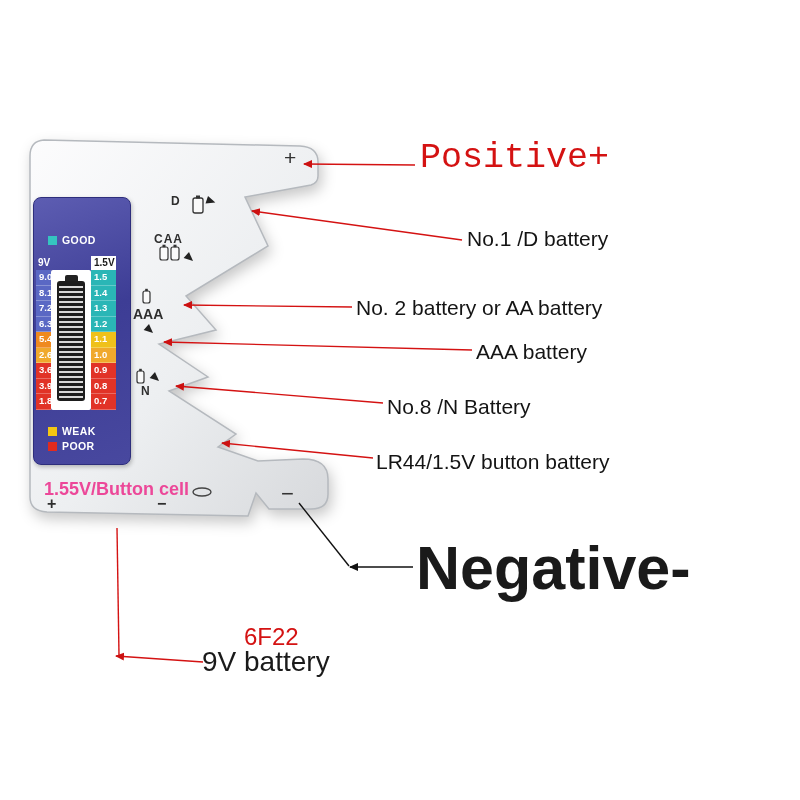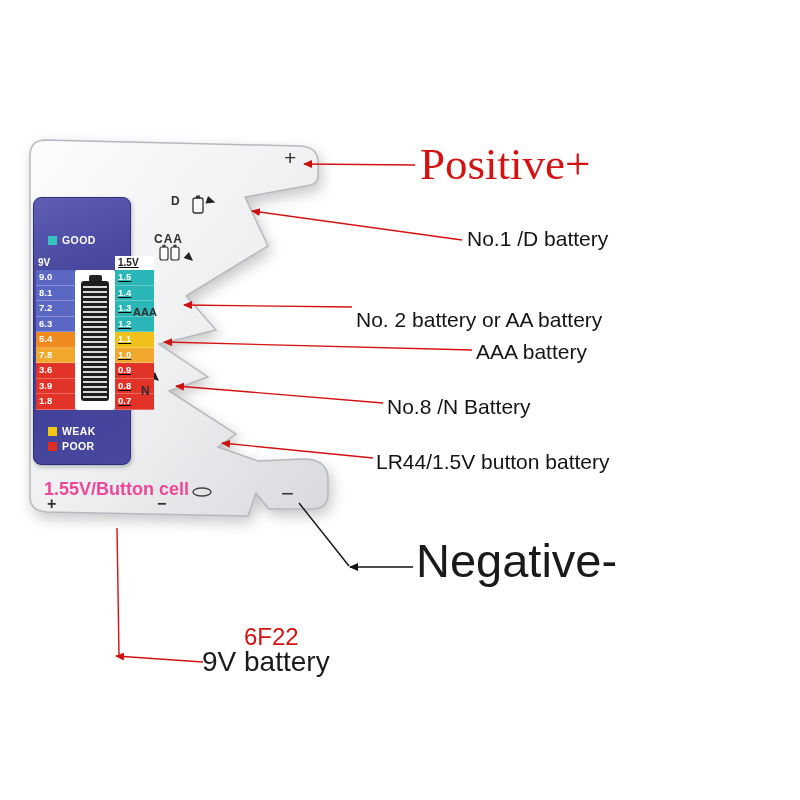--- a/index.html
+++ b/index.html
@@ -4,35 +4,35 @@
 <style>
   html,body{margin:0;padding:0;background:#ffffff;}
   #stage{position:relative;width:800px;height:800px;background:#fff;overflow:hidden;
          font-family:"Liberation Sans",sans-serif;}
   #art{position:absolute;left:0;top:0;}
 
   
   .lbl{position:absolute;white-space:nowrap;color:#1a1a1a;}
   .ann{color:#141414;font-size:21px;}
   .red{color:var(--accent-red,#d41212);}
-  .bigpos{font-size:45px;font-family:Liberation Serif, serif;}
-  .bigneg{font-size:47px;}
+  .bigpos{font-size:35px;font-family:Liberation Mono, monospace;}
+  .bigneg{font-size:61px;font-weight:bold;}
   .devl{font-weight:bold;color:#2e2e2e;}
 
   
   .lcd{position:absolute;left:33px;top:197px;width:96px;height:266px;border-radius:8px;
        background:linear-gradient(160deg,#5d5db2 0%,#3d3d95 45%,#48489f 100%);
        border:1px solid #2e2e7c;box-shadow:1px 2px 4px rgba(0,0,0,.25);}
   .legend{position:absolute;display:flex;align-items:center;gap:5px;color:#fff;
           font-weight:bold;font-size:10.5px;letter-spacing:.4px;}
   .legend .sq{width:9px;height:9px;display:inline-block;}
   .good{left:14px;top:36px}.weak{left:14px;top:227px}.poor{left:14px;top:242px}
   .vtable{position:absolute;left:2px;top:58px;display:flex;}
-  .col{display:flex;flex-direction:column;width:39px;}
-  .colr{width:39px;text-decoration:underline;}
+  .col{display:flex;flex-direction:column;width:15px;}
+  .colr{width:25px;}
   .hdr{height:14px;line-height:14px;color:#fff;font-weight:bold;font-size:10px;padding-left:2px;}
   .hw{background:#ffffff;color:#1a1a1a;padding-left:3px;}
   .cell{height:15.5px;line-height:14.5px;font-size:9.5px;font-weight:bold;color:#fff;
         padding-left:3px;box-sizing:border-box;border-bottom:1px solid rgba(255,255,255,.28);}
   .cb{background:var(--lcd-blue,#5a68c4)} .co{background:var(--lcd-orange,#ef8a1f)}
   .ca{background:var(--lcd-amber,#f0a92c)} .cr{background:var(--lcd-red,#e13327)}
   .ct{background:var(--lcd-teal,#2ab6b6)} .cy{background:var(--lcd-yellow,#efc11a)}
   .mid{width:40px;display:flex;justify-content:center;}
   .midwhite{margin-top:14px;width:40px;height:140px;background:#fff;border-radius:2px;
             display:flex;flex-direction:column;align-items:center;}
@@ -115,21 +115,21 @@
     </div>
 
     <div class="vtable">
       <div class="col">
         <div class="hdr">9V</div>
         <div class="cell cb">9.0</div>
         <div class="cell cb">8.1</div>
         <div class="cell cb">7.2</div>
         <div class="cell cb">6.3</div>
         <div class="cell co">5.4</div>
-        <div class="cell ca">7.8</div>
+        <div class="cell ca">2.6</div>
         <div class="cell cr">3.6</div>
         <div class="cell cr">3.9</div>
         <div class="cell cr">1.8</div>
       </div>
 
       <div class="mid">
         <div class="midwhite">
           <div class="cap"></div>
           <div class="bbody"></div>
         </div>
@@ -154,31 +154,31 @@
       <span>WEAK</span>
     </div>
     <div class="legend poor">
       <span class="sq" style="background:var(--poor-red,#e12b1f)"></span>
       <span>POOR</span>
     </div>
   </div>
 
   <span class="lbl devl" style="left:171px;top:194px;font-size:12px">D</span>
   <span class="lbl devl" style="left:154px;top:232px;font-size:12px;letter-spacing:1px">CAA</span>
-  <span class="lbl devl" style="left:133px;top:306px;font-size:11px">AAA</span>
+  <span class="lbl devl" style="left:133px;top:306px;font-size:14px">AAA</span>
   <span class="lbl devl" style="left:141px;top:384px;font-size:12px">N</span>
   <span class="lbl devl" style="left:44px;top:479px;font-size:18px;color:#ec4899">1.55V/Button cell</span>
   <span class="lbl devl" style="left:47px;top:495px;font-size:16px">+</span>
   <span class="lbl devl" style="left:157px;top:495px;font-size:16px">−</span>
   <span class="lbl" style="left:284px;top:146px;font-size:21px;color:#333">+</span>
   <span class="lbl" style="left:281px;top:481px;font-size:22px;color:#333">−</span>
 
   <span class="lbl red bigpos" style="left:420px;top:138px">Positive+</span>
   <span class="lbl ann" style="left:467px;top:227px">No.1 /D battery</span>
-  <span class="lbl ann" style="left:356px;top:308px">No. 2 battery or AA battery</span>
+  <span class="lbl ann" style="left:356px;top:296px">No. 2 battery or AA battery</span>
   <span class="lbl ann" style="left:476px;top:340px">AAA battery</span>
   <span class="lbl ann" style="left:387px;top:395px">No.8 /N Battery</span>
   <span class="lbl ann" style="left:376px;top:450px">LR44/1.5V button battery</span>
   <span class="lbl bigneg" style="left:416px;top:533px">Negative-</span>
   <span class="lbl red" style="left:244px;top:623px;font-size:24px">6F22</span>
   <span class="lbl" style="left:202px;top:646px;font-size:28px">9V battery</span>
 
 </div>
 
 </body></html>

